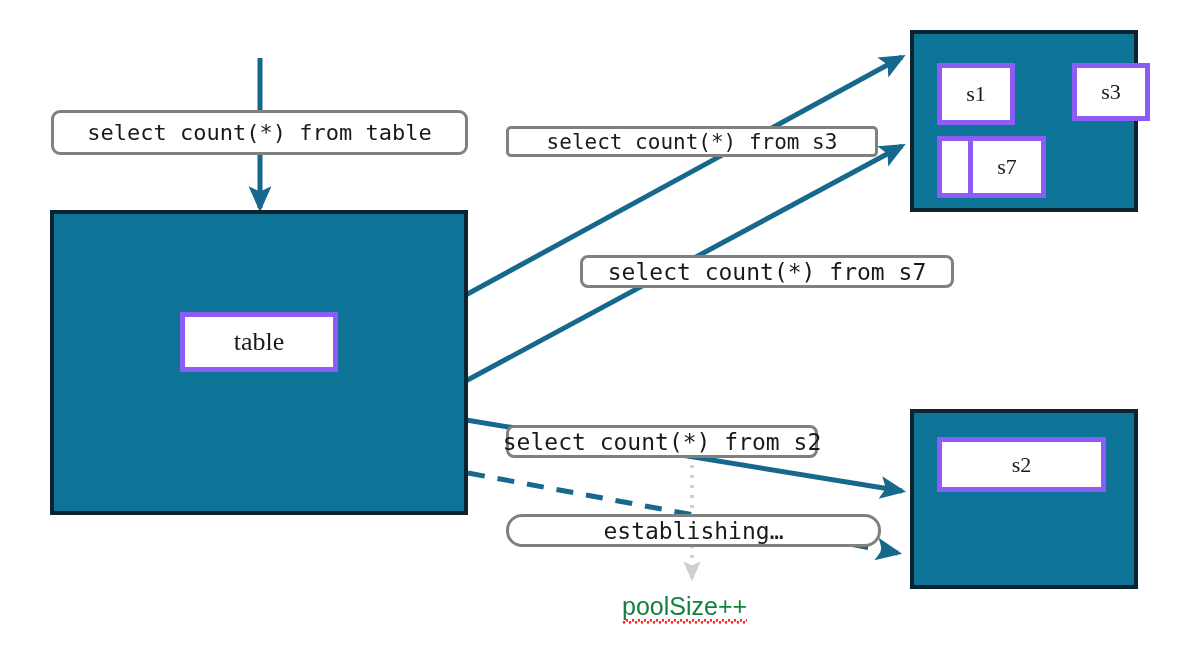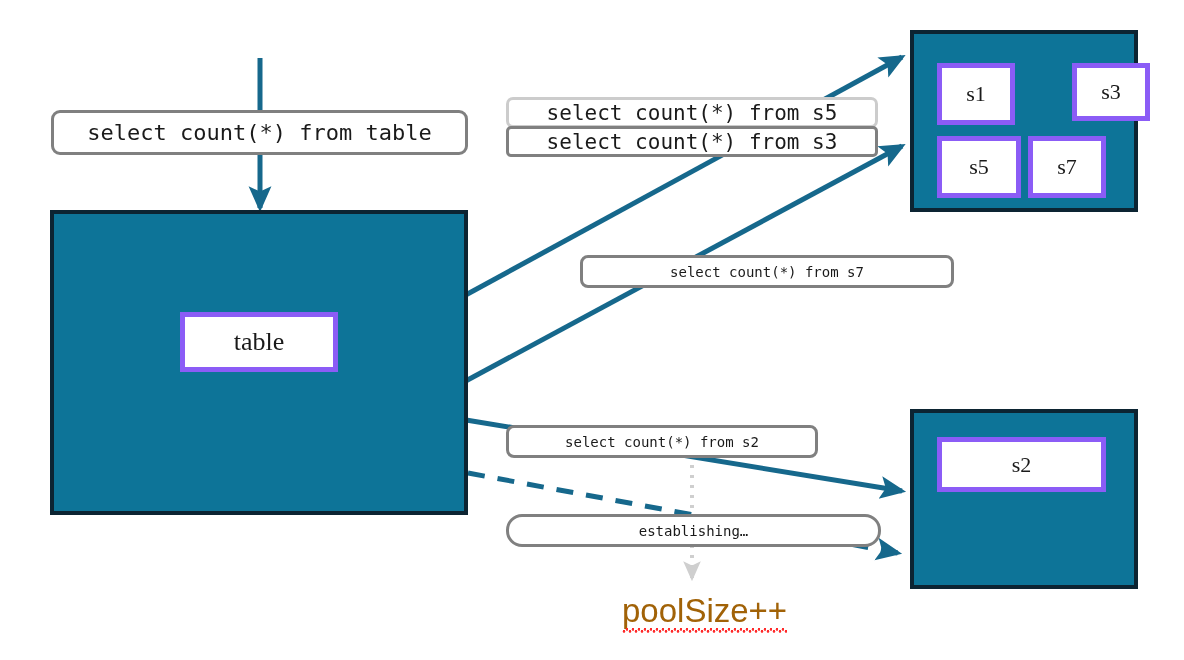--- a/index.html
+++ b/index.html
@@ -62,38 +62,38 @@
   }
   #node-table {
     left: 180px; top: 312px;
     width: 158px; height: 60px;
     font-size: 26px;
   }
   .pool-slot { font-size: 22px; }
   #node-s1 { left: 937px; top: 63px;  width: 78px; height: 62px; }
   #node-s3 { left: 1028px; top: 63px; width: 78px; height: 58px; margin-left: 44px; }
   #node-s5 { left: 937px; top: 136px; width: 84px; height: 62px; }
-  #node-s7 { left: 1028px; top: 136px; width: 78px; height: 62px; }
+  #node-s7 { left: 968px; top: 136px; width: 78px; height: 62px; }
   #node-s2 { left: 937px; top: 437px; width: 169px; height: 55px; justify-content: center; }
   #node-s6 { left: 937px; top: 506px; width: 78px; height: 62px; }
   #node-s4 { left: 1028px; top: 506px; width: 78px; height: 62px; }
 
   
   .query-label {
     position: absolute;
     background: #ffffff;
     border: 3px solid #808080;
     border-radius: 9px;
     box-sizing: border-box;
     display: flex;
     align-items: center;
     justify-content: center;
     color: #1a1a1a;
     font-family: "DejaVu Sans Mono", monospace;
-    font-size: 14px;
+    font-size: 23px;
     white-space: nowrap;
     letter-spacing: 0px;
   }
   #label-table-query {
     left: 51px; top: 110px;
     width: 417px; height: 45px;
     font-size: 22px;
   }
   #label-s5 {
     left: 506px; top: 97px;
@@ -124,22 +124,22 @@
     left: 506px; top: 514px;
     width: 375px; height: 33px;
     border-radius: 16px;
   }
 
   
   #poolsize-text {
     position: absolute;
     left: 622px; top: 592px;
     font-family: "Liberation Sans", sans-serif;
-    font-size: 33px;
-    color: #a16207;
+    font-size: 25px;
+    color: #15803d;
     white-space: nowrap;
   }
   #poolsize-text .squiggle-wrap {
     position: relative;
     display: inline-block;
   }
   #poolsize-text .squiggle {
     position: absolute;
     left: 0; right: 0;
     bottom: -3px;
@@ -213,23 +213,20 @@
 
   <div class="blue-box" id="pool-bottom"></div>
   <div class="green-node pool-slot" id="node-s2">
     <span>s2</span>
   </div>
 
   <div class="query-label" id="label-table-query">
     <span>select count(*) from table</span>
   </div>
 
-  <div class="query-label" id="label-s5">
-    <span>select count(*) from s5</span>
-  </div>
 
   <div class="query-label" id="label-s3">
     <span>select count(*) from s3</span>
   </div>
 
   <div class="query-label" id="label-s7">
     <span>select count(*) from s7</span>
   </div>
 
   <div class="query-label" id="label-s2">

